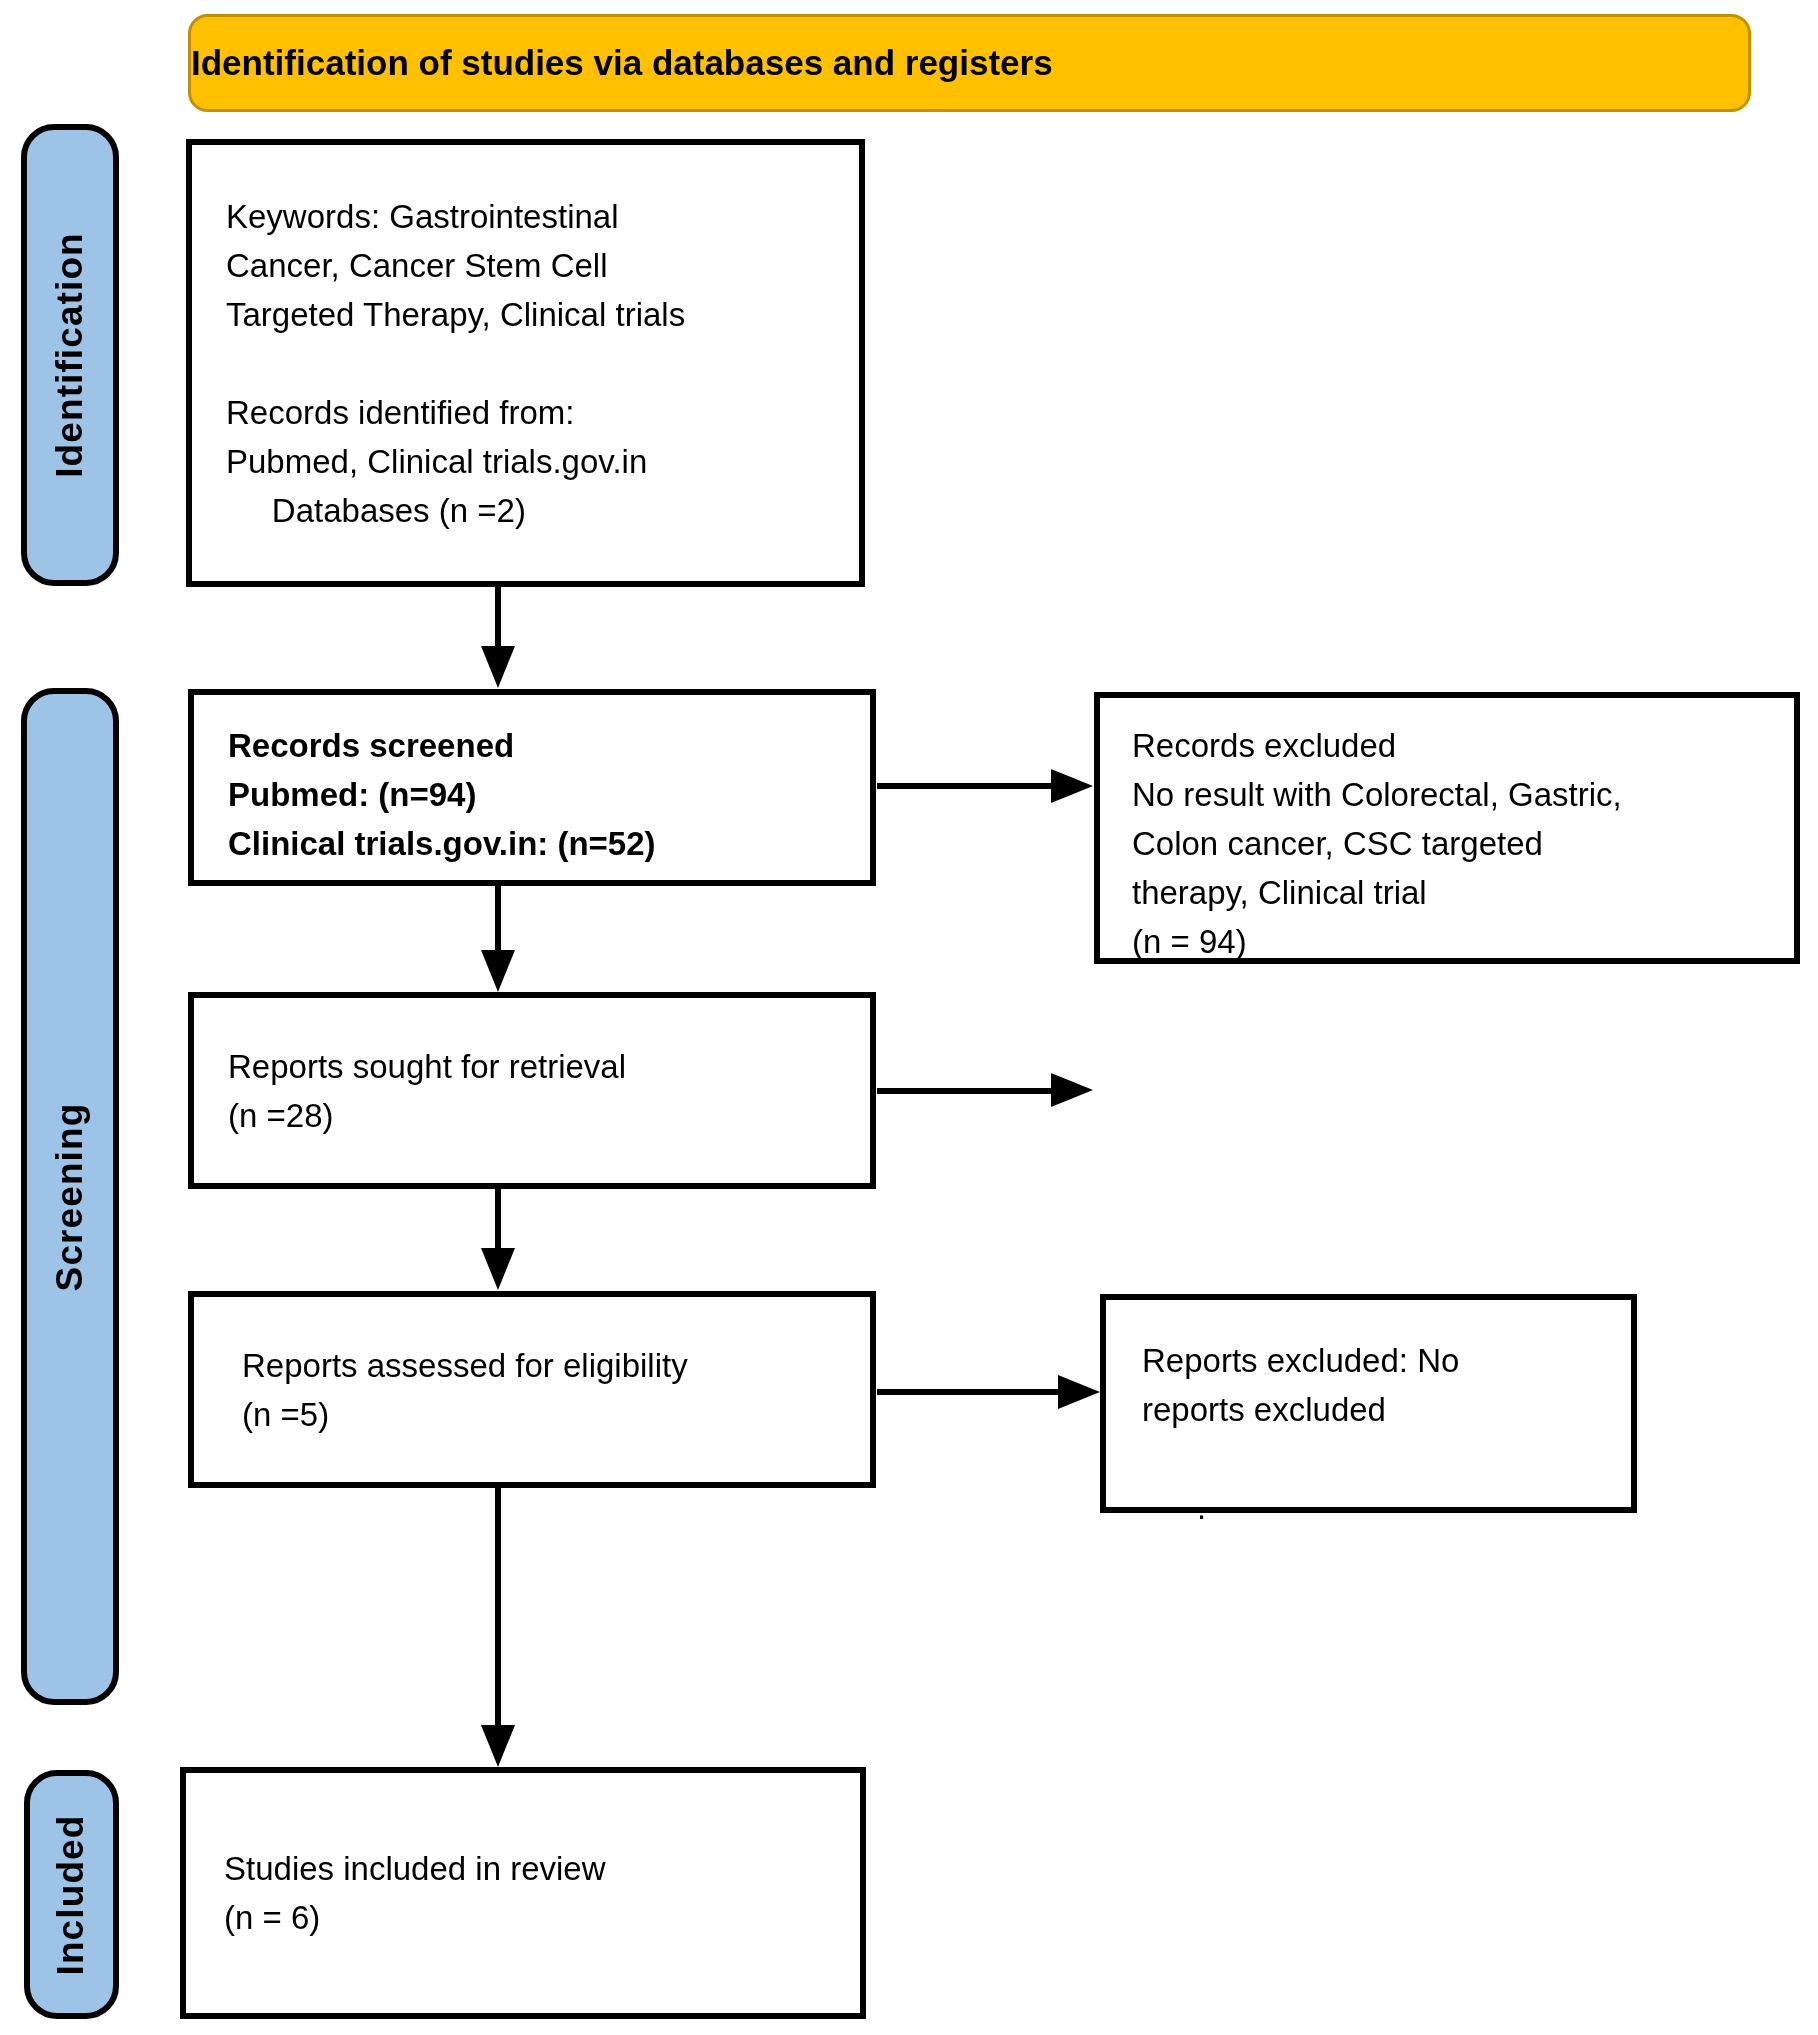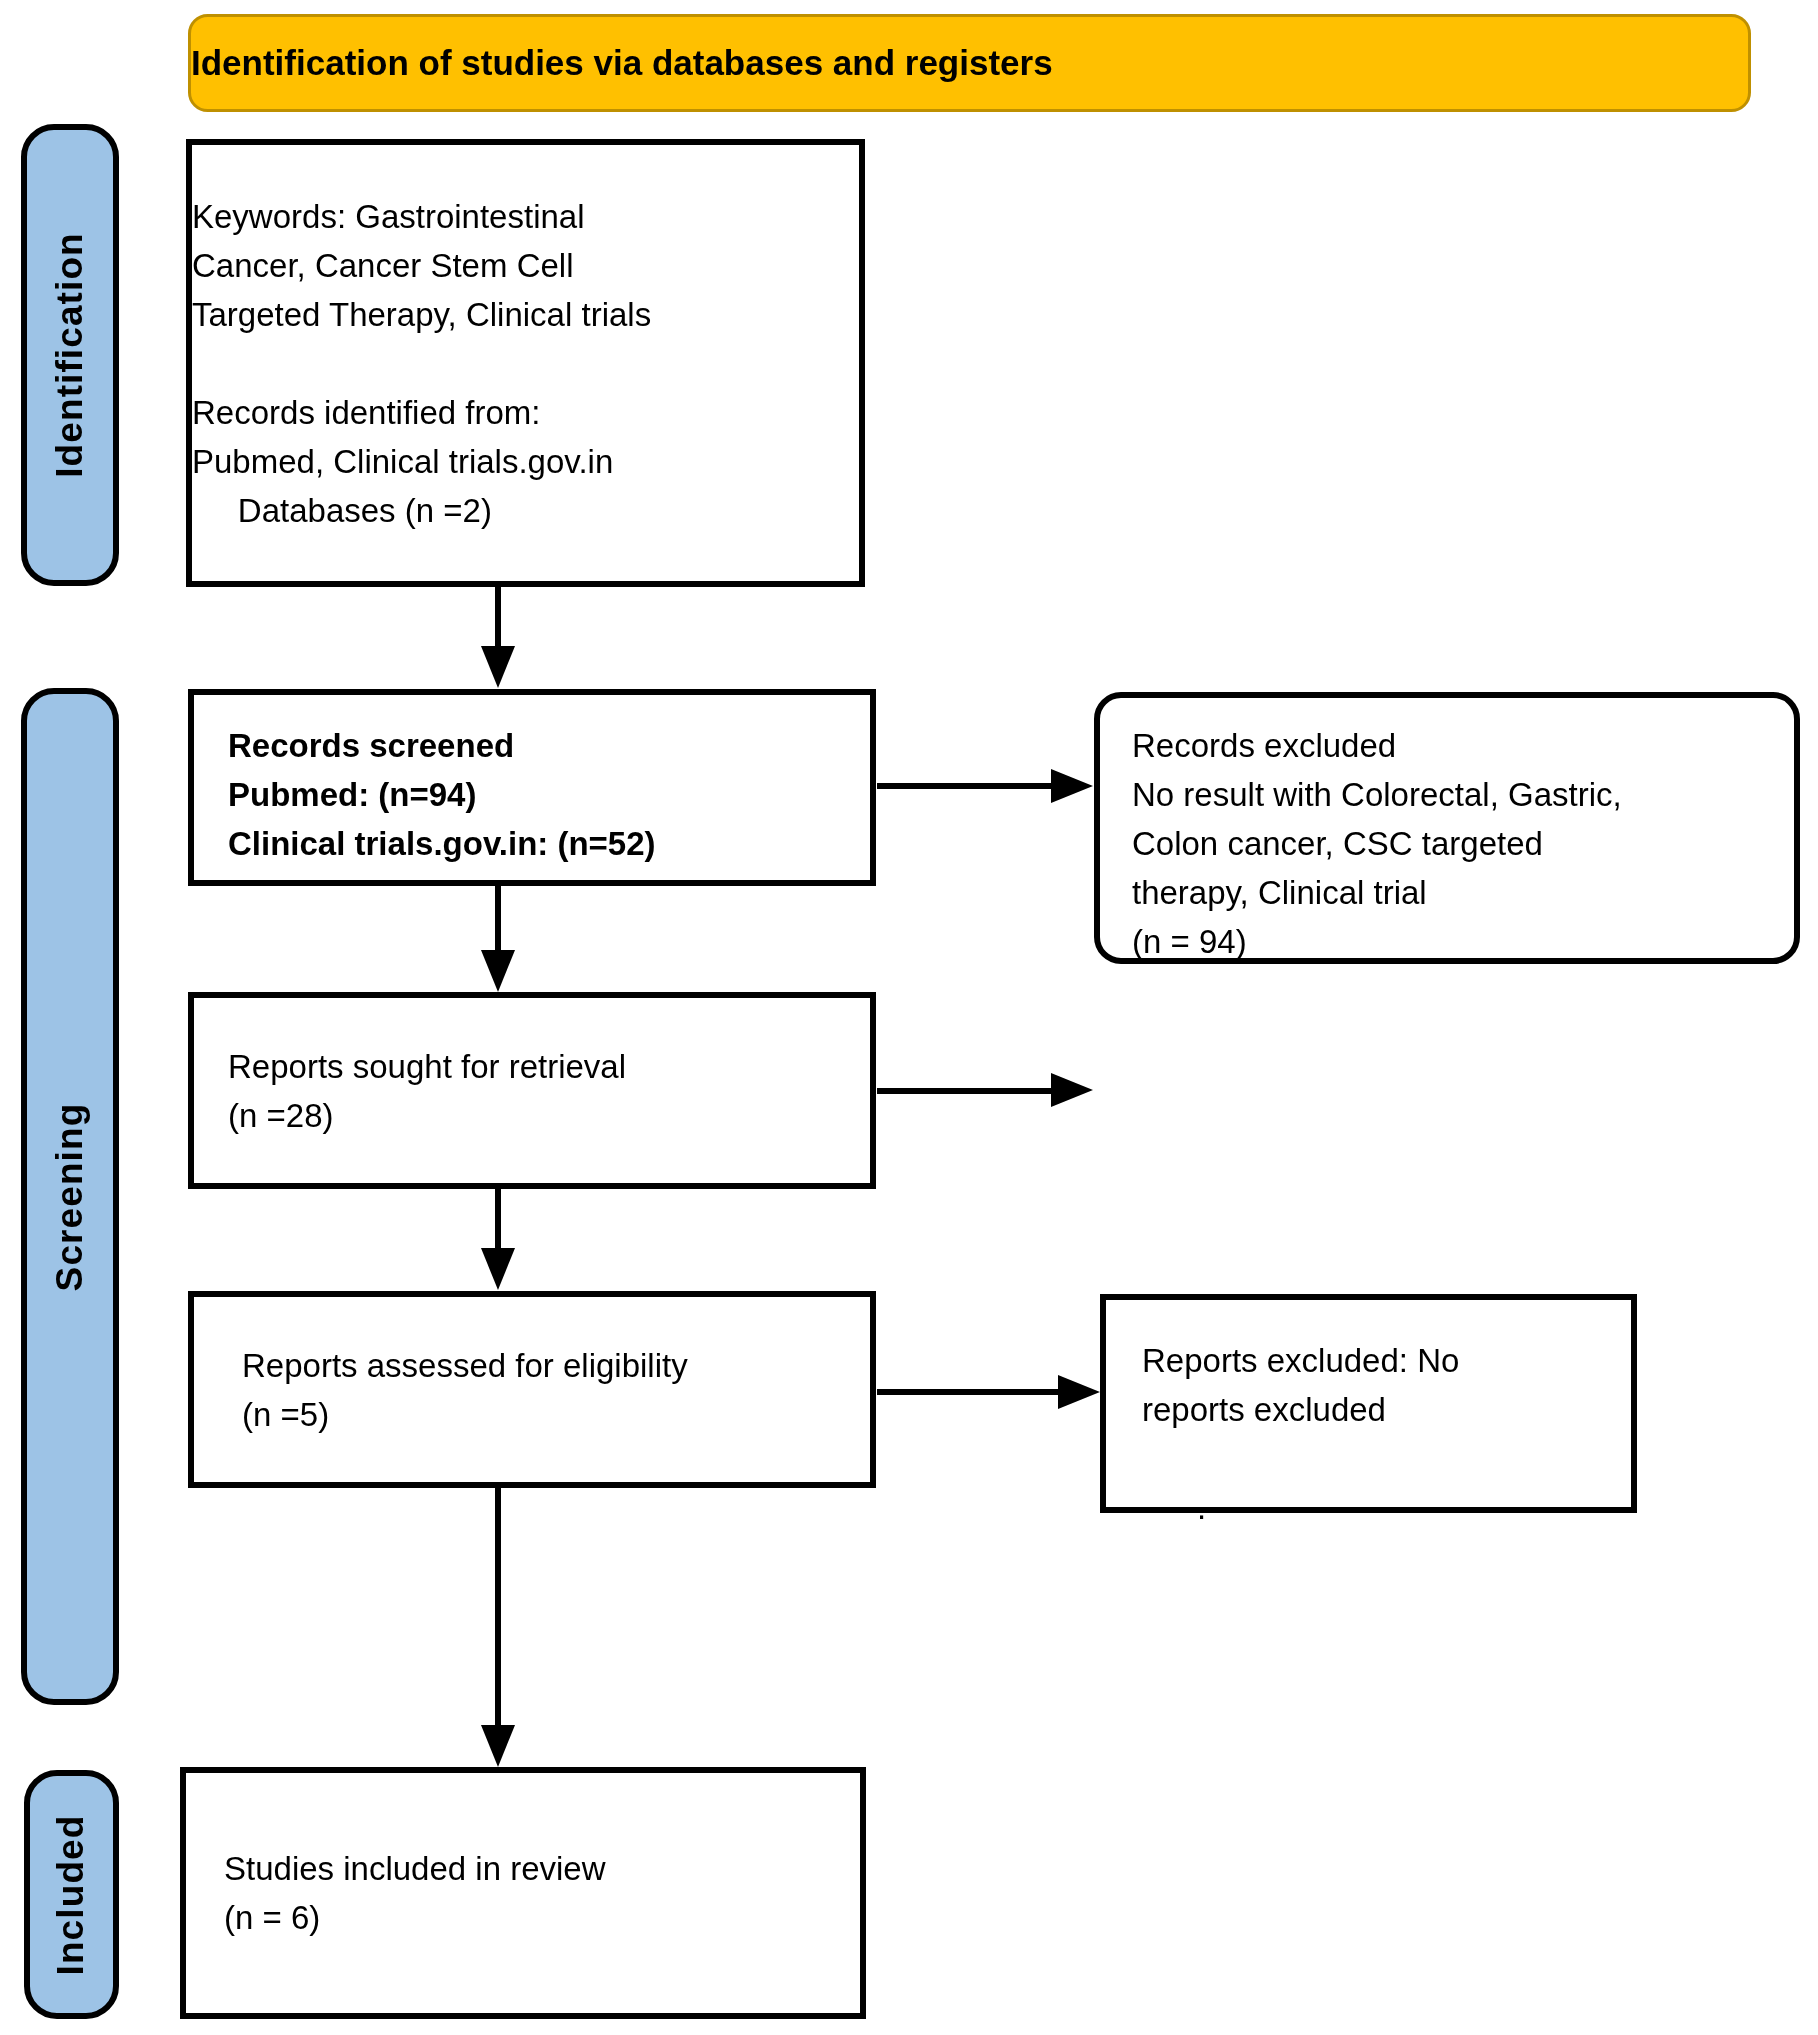--- a/index.html
+++ b/index.html
@@ -64,27 +64,27 @@
     display: flex;
   }
   .fbox .txt {
     white-space: pre-wrap;
     font-size: 33px;
     line-height: 49px;
   }
   .v-center { align-items: center; }
   .v-top    { align-items: flex-start; }
 
-  #box-records-identified   { left: 186px;  top: 139px;  width: 679px; height: 448px; }
+  #box-records-identified   { left: 186px;  top: 139px;  width: 679px; height: 448px; padding-left: 34px; }
   #box-records-screened     { left: 188px;  top: 689px; width: 688px; height: 197px; padding-left: 34px; padding-top: 26px; font-weight: bold; }
   #box-reports-sought       { left: 188px;  top: 992px; width: 688px; height: 197px; padding-left: 34px; }
   #box-reports-assessed     { left: 188px;  top: 1291px; width: 688px; height: 197px; padding-left: 48px; }
   #box-studies-included     { left: 180px;  top: 1767px; width: 686px; height: 252px; padding-left: 38px; }
 
-  #box-records-excluded     { left: 1094px; top: 692px; width: 706px; height: 272px; padding-left: 32px; padding-top: 23px; border-radius: 27px; }
+  #box-records-excluded     { left: 1094px; top: 692px; width: 706px; height: 272px; padding-left: 32px; padding-top: 23px; }
   #box-reports-not-retrieved{ left: 1094px; top: 999px; width: 706px; height: 203px; padding-left: 32px; }
   #box-reports-excluded     { left: 1100px; top: 1294px; width: 537px;  height: 219px; padding-left: 36px; padding-top: 36px; }
 
   
   .shaft-v { position: absolute; width: 6px;  background: #000; }
   .shaft-h { position: absolute; height: 6px; background: #000; }
   .head-down {
     position: absolute; width: 0; height: 0;
     border-left: 17.4px solid transparent;
     border-right: 17.4px solid transparent;

